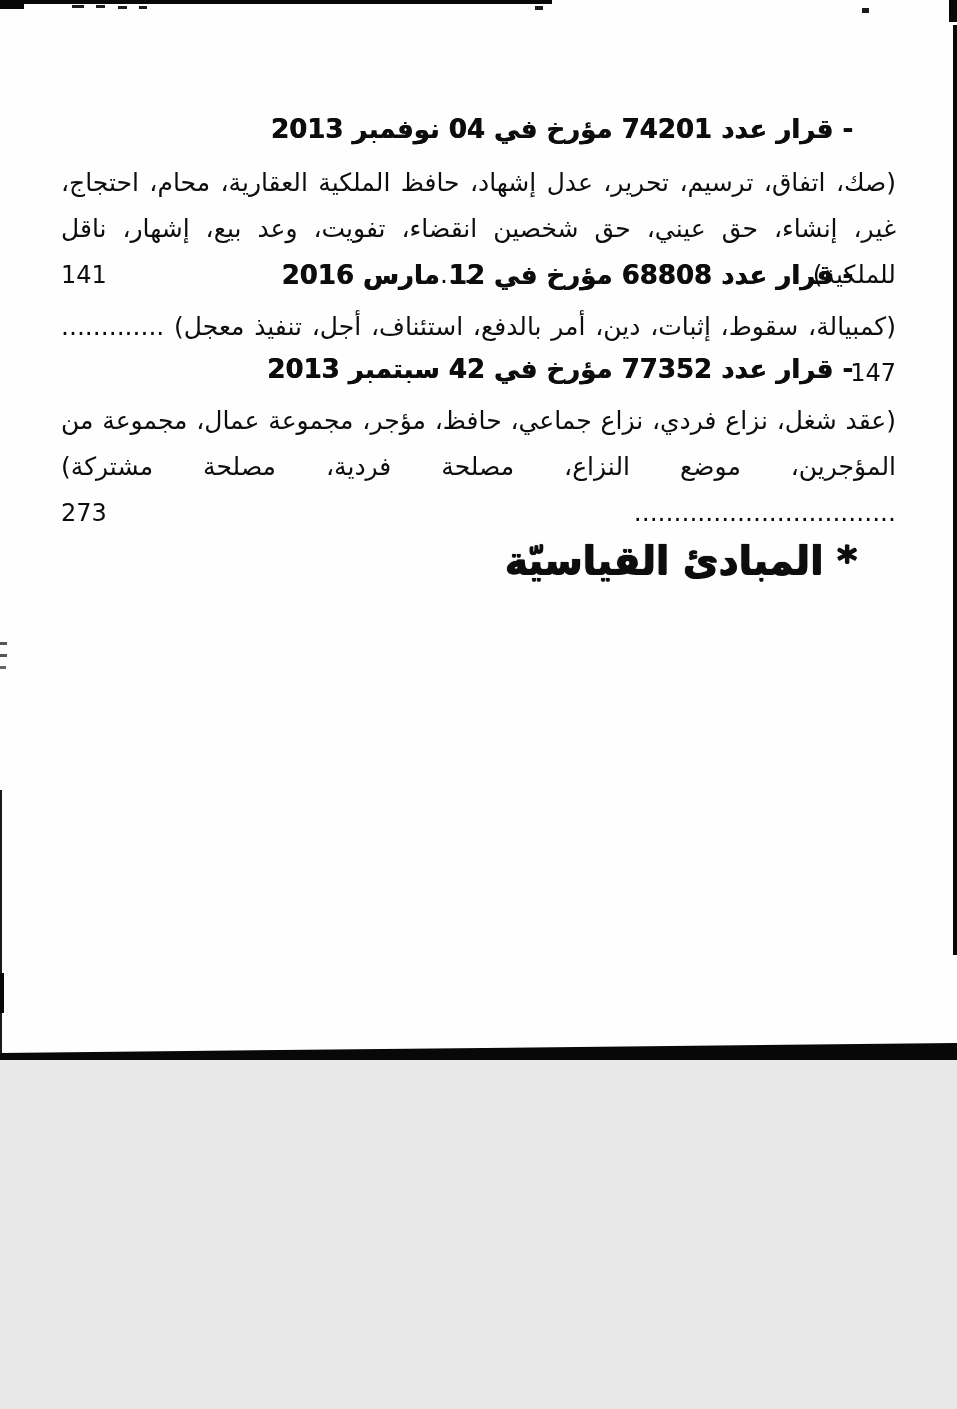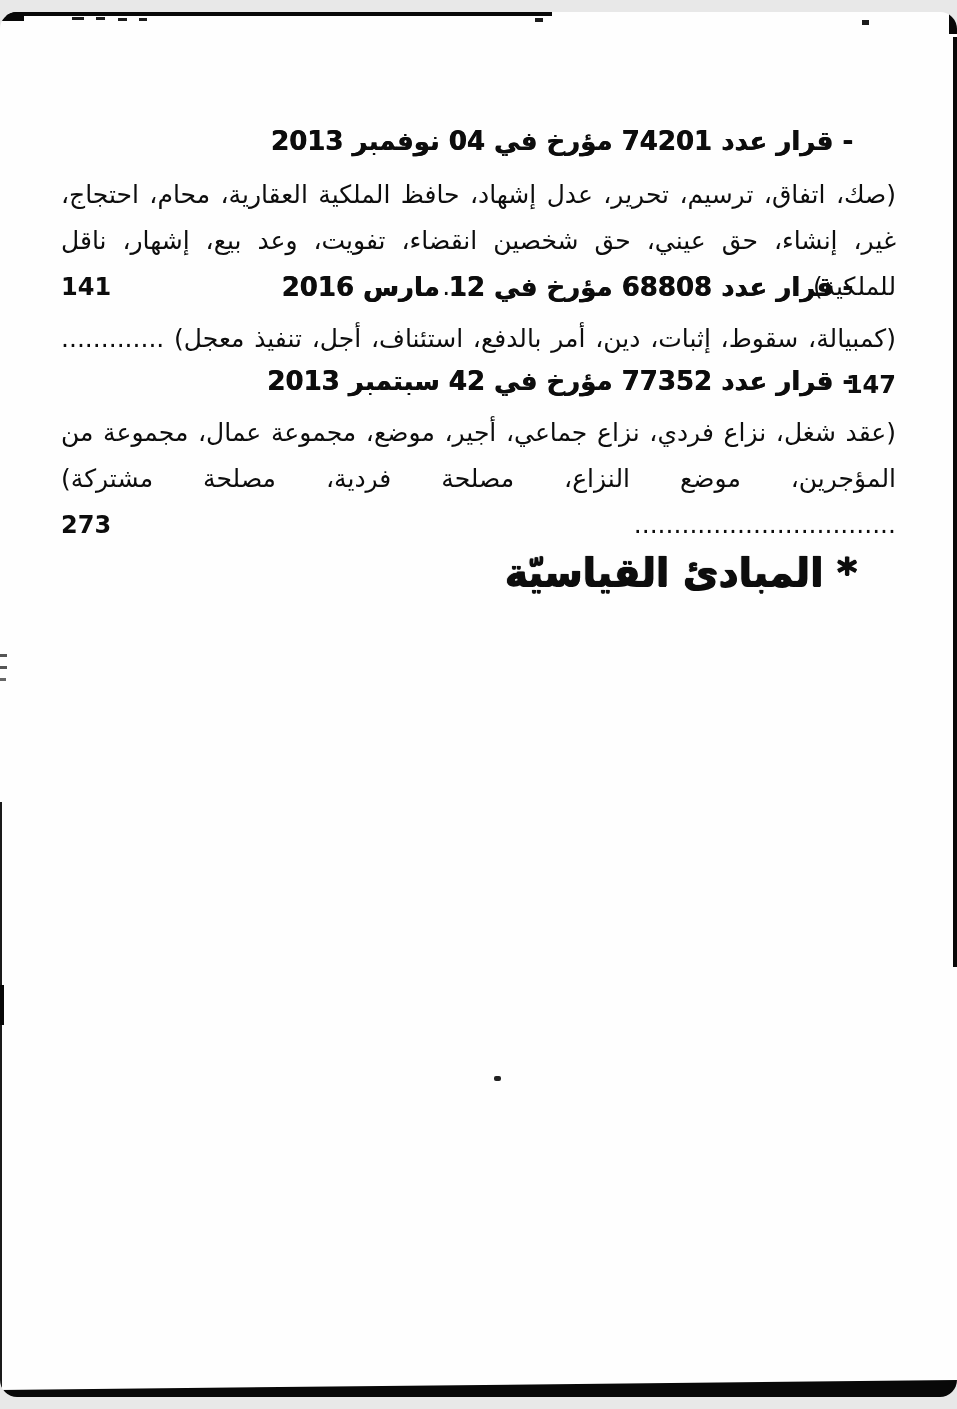--- a/index.html
+++ b/index.html
@@ -3,27 +3,26 @@
 <meta charset="utf-8">
 <style>
   html, body {
     margin: 0;
     padding: 0;
     background: #e8e8e8;
   }
   .page {
     position: relative;
     width: 957px;
-    height: 1385px;
-    margin: 12px auto;
+    height: 1060px;
+    margin: 0 auto;
     background: #fefefe;
     overflow: hidden;
     font-family: "DejaVu Sans", sans-serif;
     color: #0d0d0d;
-    border-radius: 17px;
   }
   
   .rtl-block {
     direction: rtl;
     unicode-bidi: embed;
     position: absolute;
   }
   .entry-title {
     right: 104px;
     font-size: 26px;
@@ -39,21 +38,21 @@
     font-size: 25px;
     line-height: 46px;
     text-align: justify;
     text-align-last: justify;
     margin: 0;
   }
   .entry-body .leader {
     letter-spacing: 2px;
   }
   .entry-body .pagenum {
-    font-weight: bold;
+    font-weight: normal;
     font-size: 24px;
   }
   .t1 { top: 114px; }
   .b1 { top: 160px; }
   .t2 { top: 260px; }
   .b2 { top: 304px; }
   .t3 { top: 354px; }
   .b3 { top: 398px; }
   .section-heading {
     top: 538px;
@@ -122,21 +121,21 @@
 
     <h3 class="rtl-block entry-title t2">- قرار عدد 68808 مؤرخ في 12 مارس 2016</h3>
     <p class="rtl-block entry-body b2">
       <span>(كمبيالة، سقوط، إثبات، دين، أمر بالدفع، استئناف، أجل، تنفيذ معجل)</span>
       <span class="leader">.............</span>
       <span class="pagenum">147</span>
     </p>
 
     <h3 class="rtl-block entry-title t3">- قرار عدد 77352 مؤرخ في 42 سبتمبر 2013</h3>
     <p class="rtl-block entry-body b3">
-      <span>(عقد شغل، نزاع فردي، نزاع جماعي، أجير، موضع، مجموعة عمال، مجموعة من المؤجرين، موضع النزاع، مصلحة فردية، مصلحة مشتركة)</span>
+      <span>(عقد شغل، نزاع فردي، نزاع جماعي، حافظ، مؤجر، مجموعة عمال، مجموعة من المؤجرين، موضع النزاع، مصلحة فردية، مصلحة مشتركة)</span>
       <span class="leader">.................................</span>
       <span class="pagenum">273</span>
     </p>
 
     <h2 class="rtl-block section-heading">* المبادئ القياسيّة</h2>
 
   </section>
 
 </main>
 

